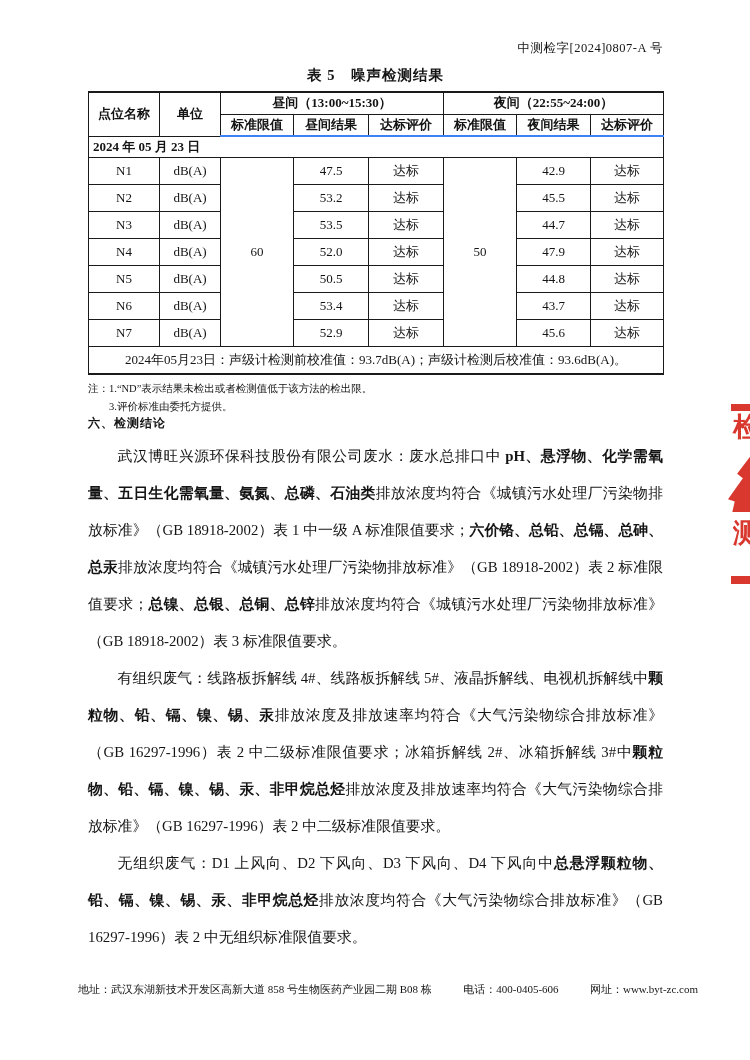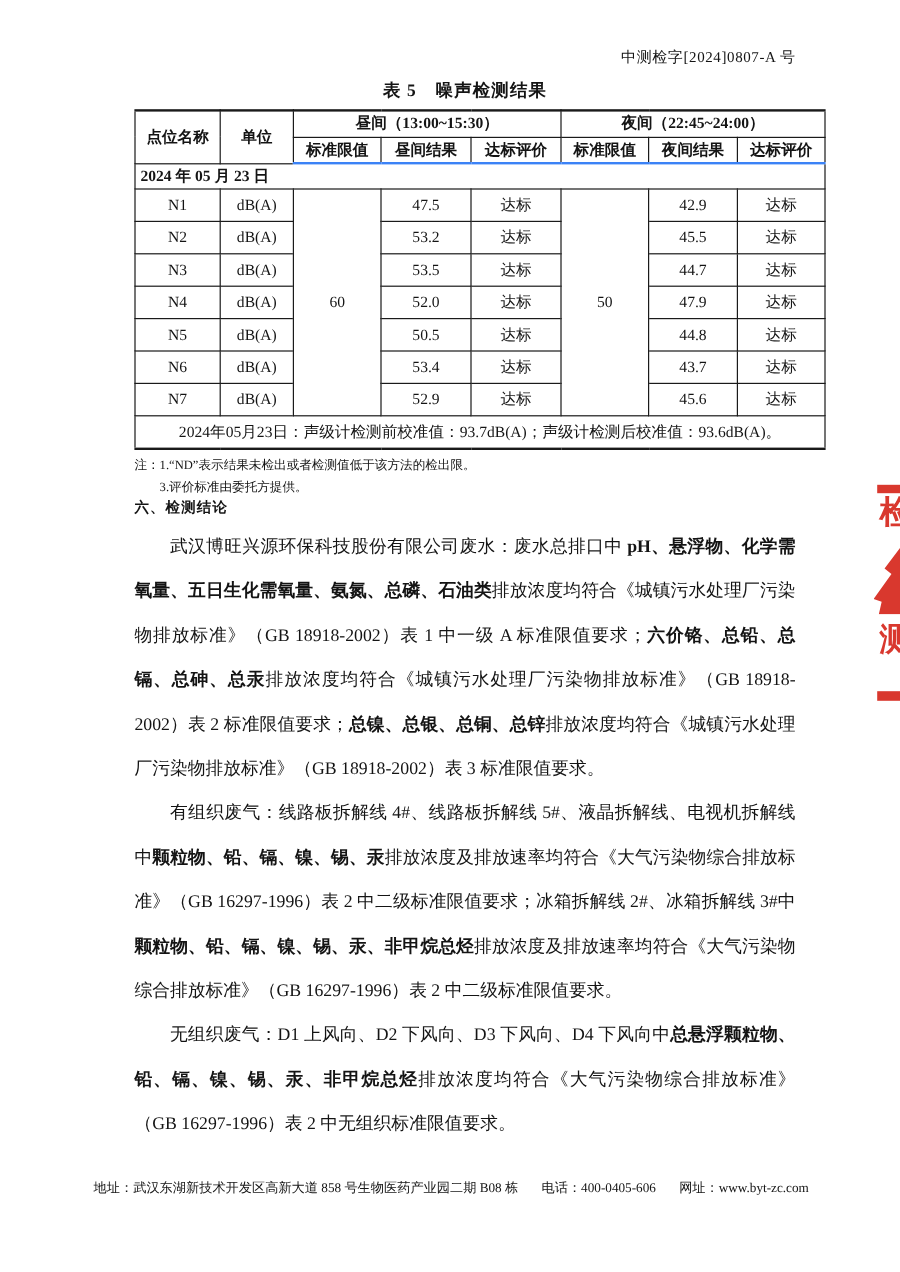--- a/index.html
+++ b/index.html
@@ -3,21 +3,21 @@
 <meta charset="utf-8">
 <style>
   * { box-sizing: border-box; }
   html,body { margin:0; padding:0; }
   body {
     width:750px; height:1060px; background:#ffffff; overflow:hidden;
     font-family:"Liberation Serif","DejaVu Serif",serif; color:#141414;
     position:relative;
   }
   .page { position:relative; width:750px; height:1060px; overflow:hidden; }
-  .content { padding:40px 87px 0 112px; }
+  .content { padding:40px 87px 0 88px; }
 
   .doc-number { text-align:right; font-size:12.5px; letter-spacing:0.5px; height:18px; }
 
   .table-title { text-align:center; font-weight:bold; font-size:14.5px; margin:8px 0 6px 0; letter-spacing:1px; }
 
   table.noise { border-collapse:collapse; width:575px; table-layout:fixed; font-size:13px; }
   table.noise td, table.noise th { border:1px solid #1a1a1a; text-align:center; padding:0 2px; font-weight:normal; }
   table.noise { border-top:2.5px solid #1a1a1a; border-bottom:2.5px solid #1a1a1a; }
   table.noise tr.hdr td { font-weight:bold; height:22px; }
   table.noise tr.hdr2 td { border-bottom:2px solid #3b82f6; }
@@ -30,21 +30,21 @@
   .notes-items { flex:1; }
 
   .section-heading { font-size:12px; font-weight:bold; margin-top:0; letter-spacing:1px; }
 
   .paras { margin-top:6px; }
   .body-p { margin:0; font-size:14.8px; line-height:37px; text-align:justify; text-indent:2em; }
   .body-p .b { font-weight:bold; }
 
   .page-number { text-align:center; font-size:11px; letter-spacing:2px; margin-top:10px; }
 
-  .footer-line { position:absolute; left:78px; right:76px; top:982px; display:flex; justify-content:space-between; font-size:11px; white-space:nowrap; }
+  .footer-line { position:absolute; left:78px; right:52px; top:982px; display:flex; justify-content:space-between; font-size:11px; white-space:nowrap; }
 
   
   .stamp { position:absolute; right:0; top:398px; width:32px; height:200px; overflow:hidden; }
   .stamp-bar { position:absolute; background:#d9382e; }
   .stamp-bar.top { left:13px; top:6px; width:22px; height:7px; }
   .stamp-bar.bottom { left:13px; top:178px; width:22px; height:8px; }
   .stamp-char { position:absolute; color:#d9382e; font-weight:bold; font-size:27px; line-height:27px; }
   .stamp-char.one { left:15px; top:16px; }
   .stamp-char.two { left:15px; top:122px; }
   .stamp-star { position:absolute; left:10px; top:56px; width:24px; height:58px; background:#d9382e;
@@ -68,21 +68,21 @@
         <col style="width:75px">
           <col style="width:73px">
           <col style="width:74px">
           <col style="width:73px">
       </colgroup>
       <tbody>
         <tr class="hdr">
           <td rowspan="2">点位名称</td>
           <td rowspan="2">单位</td>
           <td colspan="3">昼间（13:00~15:30）</td>
-          <td colspan="3">夜间（22:45~24:00）</td>
+          <td colspan="3">夜间（22:55~24:00）</td>
         </tr>
         <tr class="hdr hdr2">
           <td>标准限值</td>
           <td>昼间结果</td>
           <td>达标评价</td>
           <td>标准限值</td>
           <td>夜间结果</td>
           <td>达标评价</td>
         </tr>
         <tr class="date-row">

